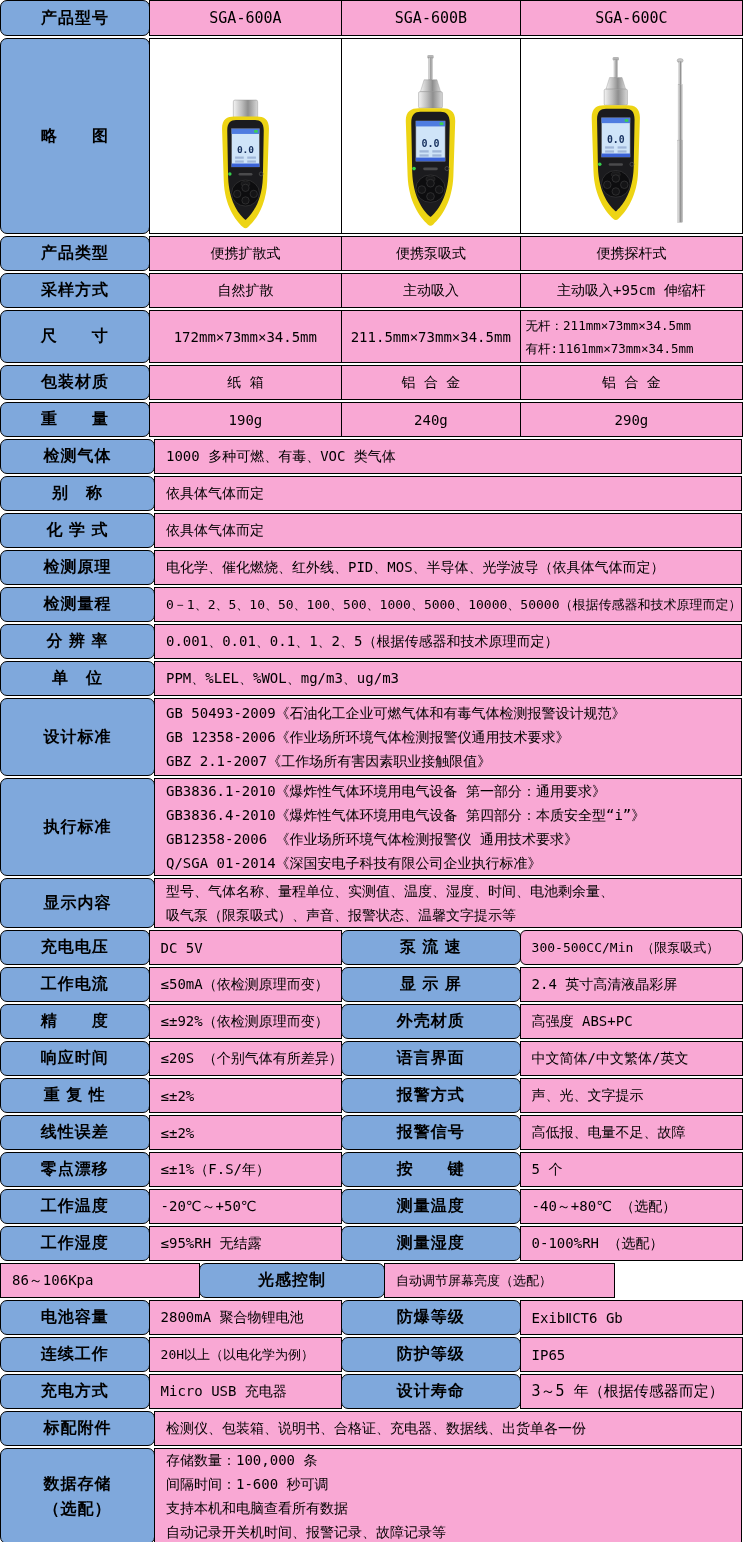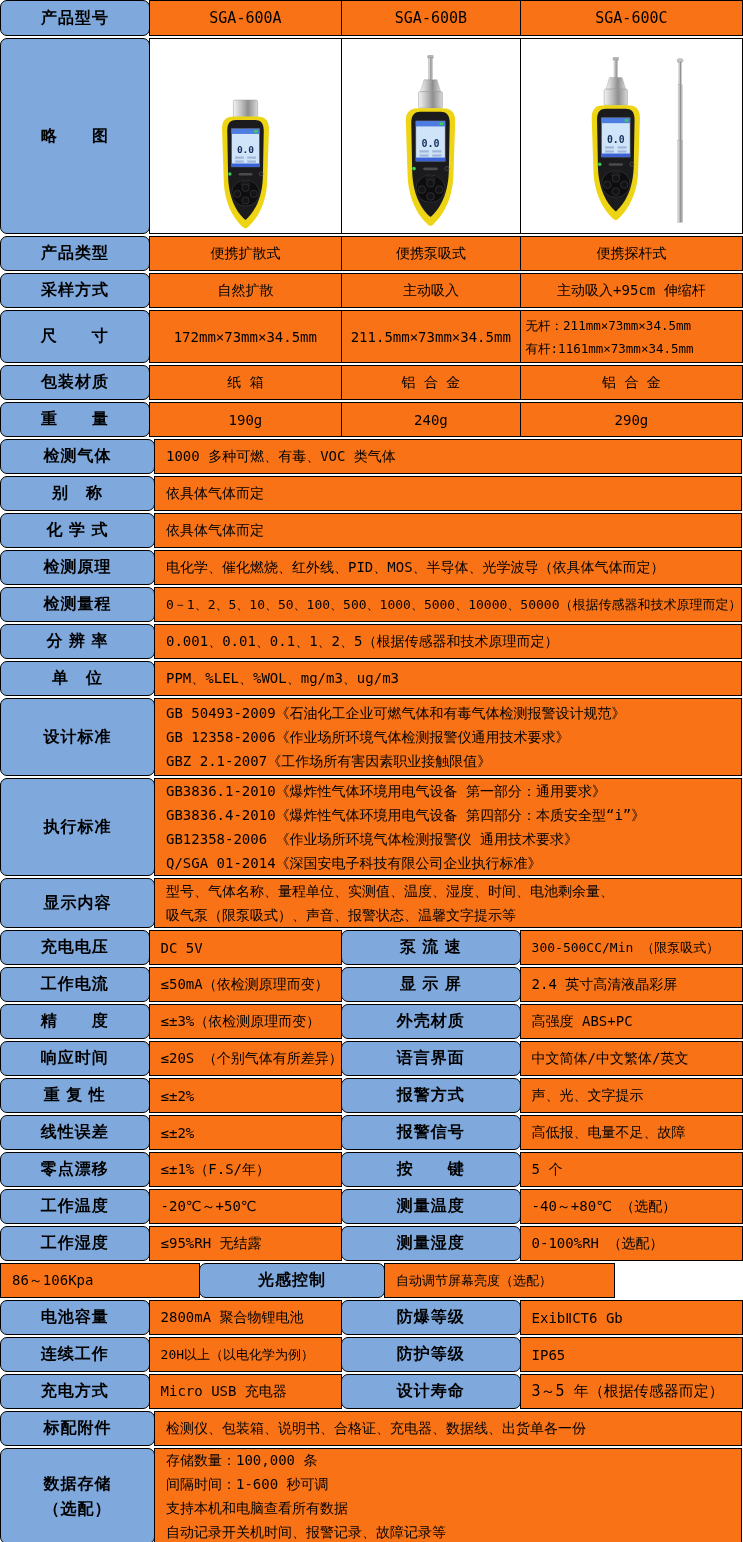--- a/index.html
+++ b/index.html
@@ -8,21 +8,21 @@
   .row{display:flex;margin-top:2px;}
   .row:first-child{margin-top:0;}
   .cell{box-sizing:border-box;border:1px solid #000;display:flex;align-items:center;overflow:hidden;}
   .cell + .cell{margin-left:-1px;}
   .c1{width:155px;}
   .c2{width:200px;}
   .c3{width:186px;}
   .c4{width:231px;}
   .cfull{width:588px;}
   .lab{background:#7FA8DC;justify-content:center;font-weight:bold;font-size:16px;letter-spacing:1px;text-align:center;white-space:pre;border-radius:7px;}
-  .val{background:#f97316;font-size:14px;font-family:"DejaVu Sans Mono","DejaVu Sans",sans-serif;}
+  .val{background:#f9a8d4;font-size:14px;font-family:"DejaVu Sans Mono","DejaVu Sans",sans-serif;}
   .center{justify-content:center;text-align:center;}
   .left{justify-content:flex-start;padding-left:11px;padding-right:4px;text-align:left;}
   .imgcell{background:#ffffff;justify-content:center;align-items:flex-end;padding-bottom:4px;}
   .r-head{height:36px;}
   .r-img{height:196px;}
   .r-std{height:35px;}
   .r-dim{height:53px;}
   .r-design{height:78px;}
   .r-exec{height:98px;}
   .r-disp{height:50px;}
@@ -259,31 +259,31 @@
         <div>型号、气体名称、量程单位、实测值、温度、湿度、时间、电池剩余量、</div>
         <div>吸气泵（限泵吸式）、声音、报警状态、温馨文字提示等</div>
       </div>
     </div>
   </div>
 
   <div class="row r-std">
     <div class="cell c1 lab">充电电压</div>
     <div class="cell c2 val left nowrap">DC 5V</div>
     <div class="cell c3 lab">泵 流 速</div>
-    <div class="cell c4 val left nowrap" style="font-size:13px;">300-500CC/Min （限泵吸式）</div>
+    <div class="cell c4 val left nowrap" style="font-size:13px;border-radius:6px;">300-500CC/Min （限泵吸式）</div>
   </div>
   <div class="row r-std">
     <div class="cell c1 lab">工作电流</div>
     <div class="cell c2 val left nowrap">≤50mA（依检测原理而变）</div>
     <div class="cell c3 lab">显 示 屏</div>
     <div class="cell c4 val left nowrap">2.4 英寸高清液晶彩屏</div>
   </div>
   <div class="row r-std">
     <div class="cell c1 lab">精　　度</div>
-    <div class="cell c2 val left nowrap">≤±3%（依检测原理而变）</div>
+    <div class="cell c2 val left nowrap">≤±92%（依检测原理而变）</div>
     <div class="cell c3 lab">外壳材质</div>
     <div class="cell c4 val left nowrap">高强度 ABS+PC</div>
   </div>
   <div class="row r-std">
     <div class="cell c1 lab">响应时间</div>
     <div class="cell c2 val left nowrap">≤20S （个别气体有所差异）</div>
     <div class="cell c3 lab">语言界面</div>
     <div class="cell c4 val left nowrap">中文简体/中文繁体/英文</div>
   </div>
   <div class="row r-std">

